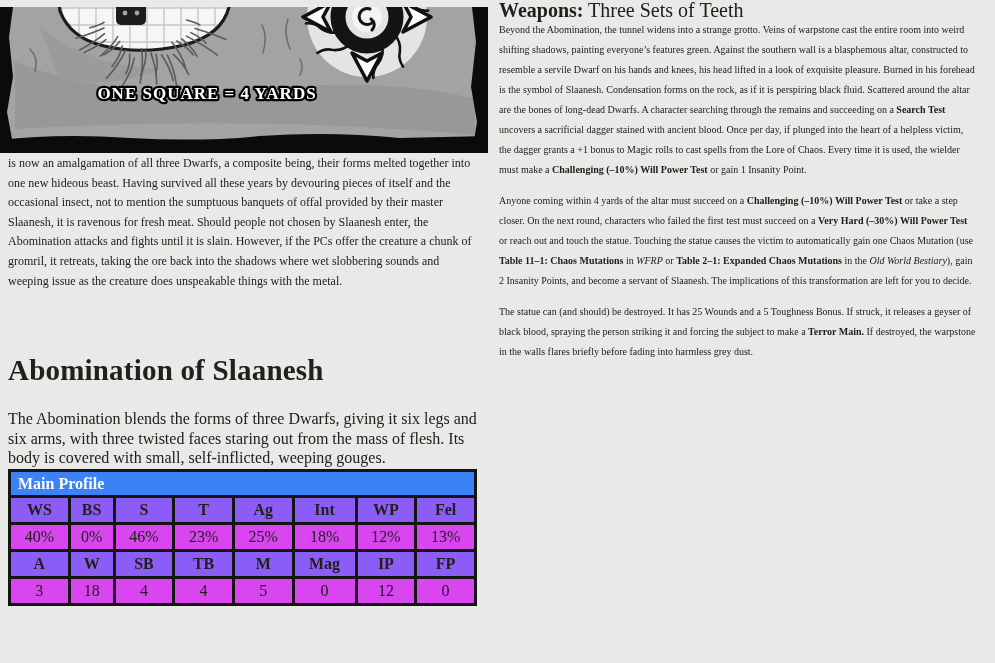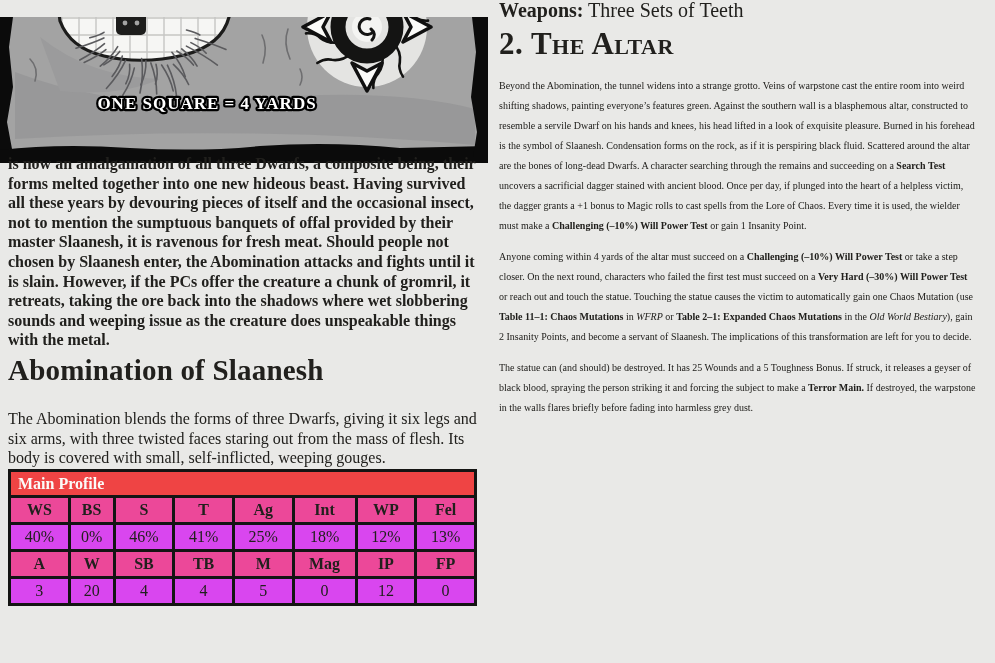--- a/index.html
+++ b/index.html
@@ -5,25 +5,25 @@
   * { margin:0; padding:0; box-sizing:border-box; }
   html,body { width:995px; height:663px; }
   body {
     position:relative;
     background:#e9e9e7;
     color:#21201d;
     font-family:"Liberation Serif", serif;
     overflow:hidden;
   }
   
-  .map-wrap { position:absolute; left:0; top:17px; width:488px; height:146px;border-radius:21px; }
+  .map-wrap { position:absolute; left:0; top:7px; width:488px; height:146px;border-radius:21px; }
   
   .left-intro {
     position:absolute; left:8px; top:154px; width:470px;
-    font-size:16px; line-height:19.6px;font-weight:bold;
+    font-size:12px; line-height:19.6px;
   }
   .creature-heading {
     position:absolute; left:8px; top:354px;
     font-size:29px; font-weight:bold; letter-spacing:0.2px;
   }
   .creature-desc {
     position:absolute; left:8px; top:409px; width:472px;
     font-size:16px; line-height:19.6px;
   }
   
@@ -32,25 +32,25 @@
     border-collapse:collapse;
   }
   table.stat-table th, table.stat-table td {
     border:3px solid #141413;
     font-size:16px;
     text-align:center;
     padding:2px 0;
     height:27px;
   }
   table.stat-table .bar {
-    background:#ef4444; color:#fbfbf8;
+    background:#3b82f6; color:#fbfbf8;
     text-align:left; padding-left:7px;
     font-weight:bold; height:26px;
   }
-  table.stat-table th.hd { background:#ec4899; font-weight:bold; }
+  table.stat-table th.hd { background:#8b5cf6; font-weight:bold; }
   table.stat-table td.val { background:#d946ef; font-weight:normal; }
   
   .right-col { position:absolute; left:499px; top:0; width:478px; }
   .weapons-line { font-size:20px; line-height:20px; }
   .section-heading {
     font-variant:small-caps;
     font-size:31px; font-weight:bold;
     letter-spacing:0.5px;
     margin:7px 0 15px 0;
     line-height:34px;
@@ -200,48 +200,47 @@
     <th class="hd">T</th>
     <th class="hd">Ag</th>
     <th class="hd">Int</th>
     <th class="hd">WP</th>
     <th class="hd">Fel</th>
   </tr>
   <tr>
     <td class="val">40%</td>
     <td class="val">0%</td>
     <td class="val">46%</td>
-    <td class="val">41%</td>
+    <td class="val">23%</td>
     <td class="val">25%</td>
     <td class="val">18%</td>
     <td class="val">12%</td>
     <td class="val">13%</td>
   </tr>
   <tr>
     <th class="hd">A</th>
     <th class="hd">W</th>
     <th class="hd">SB</th>
     <th class="hd">TB</th>
     <th class="hd">M</th>
     <th class="hd">Mag</th>
     <th class="hd">IP</th>
     <th class="hd">FP</th>
   </tr>
   <tr>
     <td class="val">3</td>
-    <td class="val">20</td>
+    <td class="val">18</td>
     <td class="val">4</td>
     <td class="val">4</td>
     <td class="val">5</td>
     <td class="val">0</td>
     <td class="val">12</td>
     <td class="val">0</td>
   </tr>
 </tbody>
   </table>
 
 <div class="right-col">
   <p class="weapons-line"><b>Weapons:</b><span> Three Sets of Teeth</span></p>
-  <h2 class="section-heading">2. The Altar</h2>
   <p class="body-text"><span>Beyond the Abomination, the tunnel widens into a strange grotto. Veins of warpstone cast the entire room into weird shifting shadows, painting everyone’s features green. Against the southern wall is a blasphemous altar, constructed to resemble a servile Dwarf on his hands and knees, his head lifted in a look of exquisite pleasure. Burned in his forehead is the symbol of Slaanesh. Condensation forms on the rock, as if it is perspiring black fluid. Scattered around the altar are the bones of long-dead Dwarfs. A character searching through the remains and succeeding on a </span><b>Search Test</b><span> uncovers a sacrificial dagger stained with ancient blood. Once per day, if plunged into the heart of a helpless victim, the dagger grants a +1 bonus to Magic rolls to cast spells from the Lore of Chaos. Every time it is used, the wielder must make a </span><b>Challenging (–10%) Will Power Test</b><span> or gain 1 Insanity Point.</span></p>
   <p class="body-text"><span>Anyone coming within 4 yards of the altar must succeed on a </span><b>Challenging (–10%) Will Power Test</b><span> or take a step closer. On the next round, characters who failed the first test must succeed on a </span><b>Very Hard (–30%) Will Power Test</b><span> or reach out and touch the statue. Touching the statue causes the victim to automatically gain one Chaos Mutation (use </span><b>Table 11–1: Chaos Mutations</b><span> in </span><i>WFRP</i><span> or </span><b>Table 2–1: Expanded Chaos Mutations</b><span> in the </span><i>Old World Bestiary</i><span>), gain 2 Insanity Points, and become a servant of Slaanesh. The implications of this transformation are left for you to decide.</span></p>
   <p class="body-text"><span>The statue can (and should) be destroyed. It has 25 Wounds and a 5 Toughness Bonus. If struck, it releases a geyser of black blood, spraying the person striking it and forcing the subject to make a </span><b>Terror Main.</b><span> If destroyed, the warpstone in the walls flares briefly before fading into harmless grey dust.</span></p>
 </div>
 
 </body></html>

